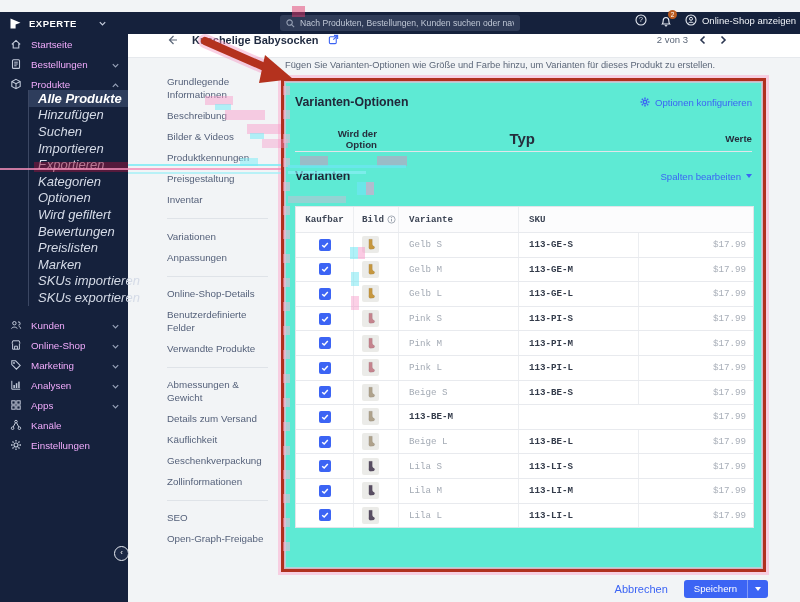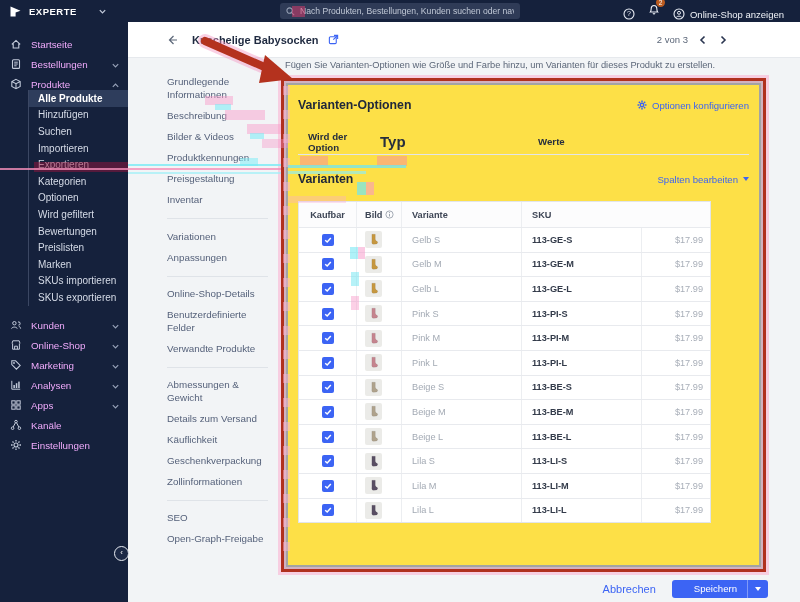--- a/index.html
+++ b/index.html
@@ -1,96 +1,96 @@
 <!DOCTYPE html>
 <html><head>
 <meta charset="utf-8">
 <style>
   * { margin:0; padding:0; box-sizing:border-box; }
   html,body { width:800px; height:602px; }
   body { position:relative; font-family:"Liberation Sans", sans-serif; background:#F2F4F6; overflow:hidden; }
 
   
-  .topbar { position:absolute; left:0; top:0; width:800px; height:22px; background:#15213C; display:flex; align-items:center; z-index:10; }
+  .topbar { position:absolute; left:0; top:12px; width:800px; height:22px; background:#15213C; display:flex; align-items:center; z-index:10; }
   .brand { width:128px; display:flex; align-items:center; gap:7px; padding-left:9px; }
   .brand-name { color:#FFFFFF; font-size:9.5px; font-weight:bold; letter-spacing:.5px; }
   .brand-chev { margin-left:14px; }
   .searchbox { margin-left:152px; width:240px; height:16px; background:#2F3B57; border-radius:3px; display:flex; align-items:center; padding:0 6px; gap:5px; }
   .searchbox input { flex:1; background:transparent; border:none; outline:none; color:#C7CEDB; font-size:8.6px; font-family:"Liberation Sans",sans-serif; }
   .searchbox input::placeholder { color:#C0C8D6; }
-  .top-right { margin-left:auto; display:flex; align-items:flex-end; gap:13px; padding-right:16px; color:#E8ECF4; }
+  .top-right { margin-left:auto; display:flex; align-items:flex-start; gap:13px; padding-right:4px; color:#E8ECF4; }
   .bell-wrap { position:relative; }
   .badge { position:absolute; top:-4px; right:-5px; min-width:9px; height:9px; background:#BA5B20; border-radius:50%; color:#fff; font-size:6.5px; line-height:9px; text-align:center; }
   .account { display:flex; align-items:center; gap:5px; font-size:9.5px; color:#F0F3F8; }
 
   
   .sidebar { position:absolute; left:0; top:22px; width:128px; height:580px; background:#15213C; z-index:5; padding-top:8px; }
   .sb-item { display:flex; align-items:flex-end; height:20px; padding:0 8px 0 10px; color:#f0abfc; cursor:pointer; }
   .sb-item .sb-lbl { font-size:9.8px; margin-left:9px; white-space:nowrap; }
   .sb-ic { width:12px; height:12px; color:#C3CBDB; flex:none; }
   .sb-chev { margin-left:auto; width:9px; height:9px; color:#97A2B8; }
   .sb-sub { margin-left:28px; border-left:1px solid #3B4763; }
-  .sb-sub-item { height:16.6px; display:flex; align-items:center; padding-left:9px; color:#D5DBE7; font-size:10px; cursor:pointer; white-space:nowrap; }
+  .sb-sub-item { height:16.6px; display:flex; align-items:center; padding-left:9px; color:#D5DBE7; font-size:13px; cursor:pointer; white-space:nowrap;font-style:italic; }
   .sb-sub-item.active { background:#2E3D5C; color:#FFFFFF; font-weight:bold; margin-left:-1px; border-left:1px solid #3B4763; }
   .collapse-btn { position:absolute; left:114px; top:546px; width:15px; height:15px; border-radius:50%; background:#1B2845; border:1.5px solid #E8ECF2; color:#FFFFFF; font-size:8px; line-height:12px; text-align:center; z-index:20; cursor:pointer; }
 
   
   .page-header { position:absolute; left:128px; top:22px; width:672px; height:36px; background:#FFFFFF; border-bottom:1px solid #E6E9ED; display:flex; align-items:center; z-index:4; }
   .back-arrow { margin-left:38px; color:#5B6678; width:12px; height:12px; cursor:pointer; }
   .ph-title { margin-left:14px; font-size:11px; font-weight:bold; color:#1F2A40; }
   .ext-ic { margin-left:9px; width:11px; height:11px; color:#3C64F4; cursor:pointer; }
   .ph-right { margin-left:auto; display:flex; align-items:center; gap:10px; padding-right:72px; }
   .ph-pag { font-size:9.5px; color:#5B6678; }
   .pag-chev { width:10px; height:10px; color:#2A3550; cursor:pointer; }
 
   
   .subnav { position:absolute; left:128px; top:58px; width:152px; height:517px; padding:14px 12px 0 39px; z-index:3; }
   .pn-group { border-top:1px solid #DFE3E8; padding:7px 0; }
   .pn-group:first-child { border-top:none; padding-top:0; }
   .pn-item { font-size:9.8px; color:#55617A; padding:4.2px 0; line-height:1.3; cursor:pointer; }
 
   
   .info-banner { position:absolute; left:285px; top:60px; width:478px; font-size:9.3px; color:#5B6678; z-index:3; }
-  .card { position:absolute; left:283px; top:80px; width:481px; height:490px; background:#fde047; border:5px solid #a3a3a3; padding:8px 10px 0 10px; z-index:3; }
+  .card { position:absolute; left:283px; top:80px; width:481px; height:490px; background:#5eead4; border:2px solid #a3a3a3; padding:8px 10px 0 10px; z-index:3;text-align:right; }
   .section-head { display:flex; align-items:center; height:20px; margin-top:2px; }
   .section-head.second { margin-top:14px; }
   .card-h { font-size:12.3px; font-weight:bold; color:#20283A; }
   .head-action { margin-left:auto; display:flex; align-items:center; gap:5px; color:#3C64F4; font-size:9.6px; cursor:pointer; }
   .caret-dn { width:0; height:0; border-left:3.5px solid transparent; border-right:3.5px solid transparent; border-top:4.5px solid #3C64F4; }
 
   
   .opt-table { margin-top:14px; width:100%; }
   .opt-row { display:flex; align-items:center; height:27px; border-bottom:1px solid #ECEEF1; }
   .opt-row.hdr { height:26px; border-bottom:1px solid #E2E5EA; font-weight:bold; }
   .opt-c1 { width:82px; padding-left:10px; font-size:9.7px; color:#39404F; }
   .opt-c2 { width:158px; font-size:15px; color:#39404F; }
   .opt-c3 { flex:1; font-size:9.7px; color:#39404F; }
   .opt-row.hdr .opt-c1, .opt-row.hdr .opt-c2, .opt-row.hdr .opt-c3 { color:#262E3D; }
 
   
-  .var-table { margin-top:12px; width:413px; border:1px solid #E2E5EA; }
+  .var-table { margin-top:20px; width:459px; border:1px solid #E2E5EA;font-family:Liberation Mono, monospace; }
   .var-row { display:flex; align-items:center; height:24.6px; border-top:1px solid #E8EAEE; background:#fff; }
   .var-row.hdr { height:25px; border-top:none; background:#FCFCFD; }
   .vc { height:100%; display:flex; align-items:center; font-size:9.2px; color:#39404F; border-left:1px solid #ECEEF1; }
   .vc:first-child { border-left:none; }
   .vc1 { width:57px; justify-content:center; }
   .vc2 { width:45px; padding-left:8px; }
   .vc3 { width:120px; padding-left:10px; color:#A3AAB4; }
   .vc4 { width:120px; padding-left:10px; color:#333B4A; font-weight:600; }
   .vc5 { flex:1; justify-content:flex-end; padding-right:7px; color:#A8AEB8; }
   .var-row.hdr .vc { color:#3E4656; font-weight:bold; }
   .var-row.hdr .vc3, .var-row.hdr .vc4, .var-row.hdr .vc5 { color:#3E4656; font-weight:bold; }
   .cb { width:12px; height:12px; background:#3C64F4; border-radius:2px; display:flex; align-items:center; justify-content:center; cursor:pointer; }
   .thumb { width:17px; height:17px; background:#EBEBE8; border-radius:2px; display:flex; align-items:center; justify-content:center; }
   .info-ic { margin-left:3px; width:9px; height:9px; color:#9AA2AD; }
 
   
   .footer-bar { position:absolute; left:128px; top:575px; width:672px; height:27px; background:#F2F4F6; display:flex; align-items:center; justify-content:flex-end; gap:16px; padding-right:32px; z-index:3; }
   .cancel-link { color:#3C64F4; font-size:11px; cursor:pointer;margin-left:28px; }
-  .save-btn { display:flex; align-items:center; height:18px; background:#3C64F4; border-radius:3px; color:#fff; font-size:9.6px; cursor:pointer;padding-left:12px; }
+  .save-btn { display:flex; align-items:center; height:18px; background:#3C64F4; border-radius:3px; color:#fff; font-size:9.6px; cursor:pointer; }
   .save-label { padding:0 10px; }
   .save-divider { width:1px; height:18px; background:rgba(255,255,255,.35); }
   .save-caret-zone { padding:0 7px; display:flex; align-items:center; }
   .save-caret { width:0; height:0; border-left:3.5px solid transparent; border-right:3.5px solid transparent; border-top:4px solid #fff; }
 
   
   .red-box { position:absolute; left:281px; top:78px; width:485px; height:494px; border:3.5px solid #B0301E; box-shadow:0 0 0 3px rgba(249,190,216,.7), inset 0 0 0 2px rgba(249,190,216,.55); z-index:55; pointer-events:none; }
   .anno-arrow { position:absolute; left:193px; top:33px; z-index:60; pointer-events:none; }
   .glitch { position:absolute; z-index:58; pointer-events:none; }
 </style>
@@ -535,21 +535,20 @@
               </svg>
       </span>
     </span>
     <span class="vc vc2">
       <span class="thumb">
         <svg width="13" height="13" viewBox="0 0 16 16">
           <path d="M6 1.5 H10.2 V7.8 C10.2 8.6 10.7 9.2 11.5 9.7 L12.3 10.2 C13.6 11 13.4 12.9 11.9 13.4 L8.6 13.9 C7 14.1 5.7 13 5.9 11.4 L6 9.5 Z" fill="#AFA28C" stroke="rgba(0,0,0,.18)" stroke-width=".5"></path>
         </svg>
       </span>
     </span>
-    <span class="vc vc3">Beige M</span>
     <span class="vc vc4">113-BE-M</span>
     <span class="vc vc5">$17.99</span>
   </div>
         <div class="var-row">
     <span class="vc vc1">
       <span class="cb">
         <svg width="8" height="8" viewBox="0 0 10 10">
                 <path d="M1.5 5.2 L4 7.6 L8.5 2.4" fill="none" stroke="#FFFFFF" stroke-width="1.8"></path>
               </svg>
       </span>

